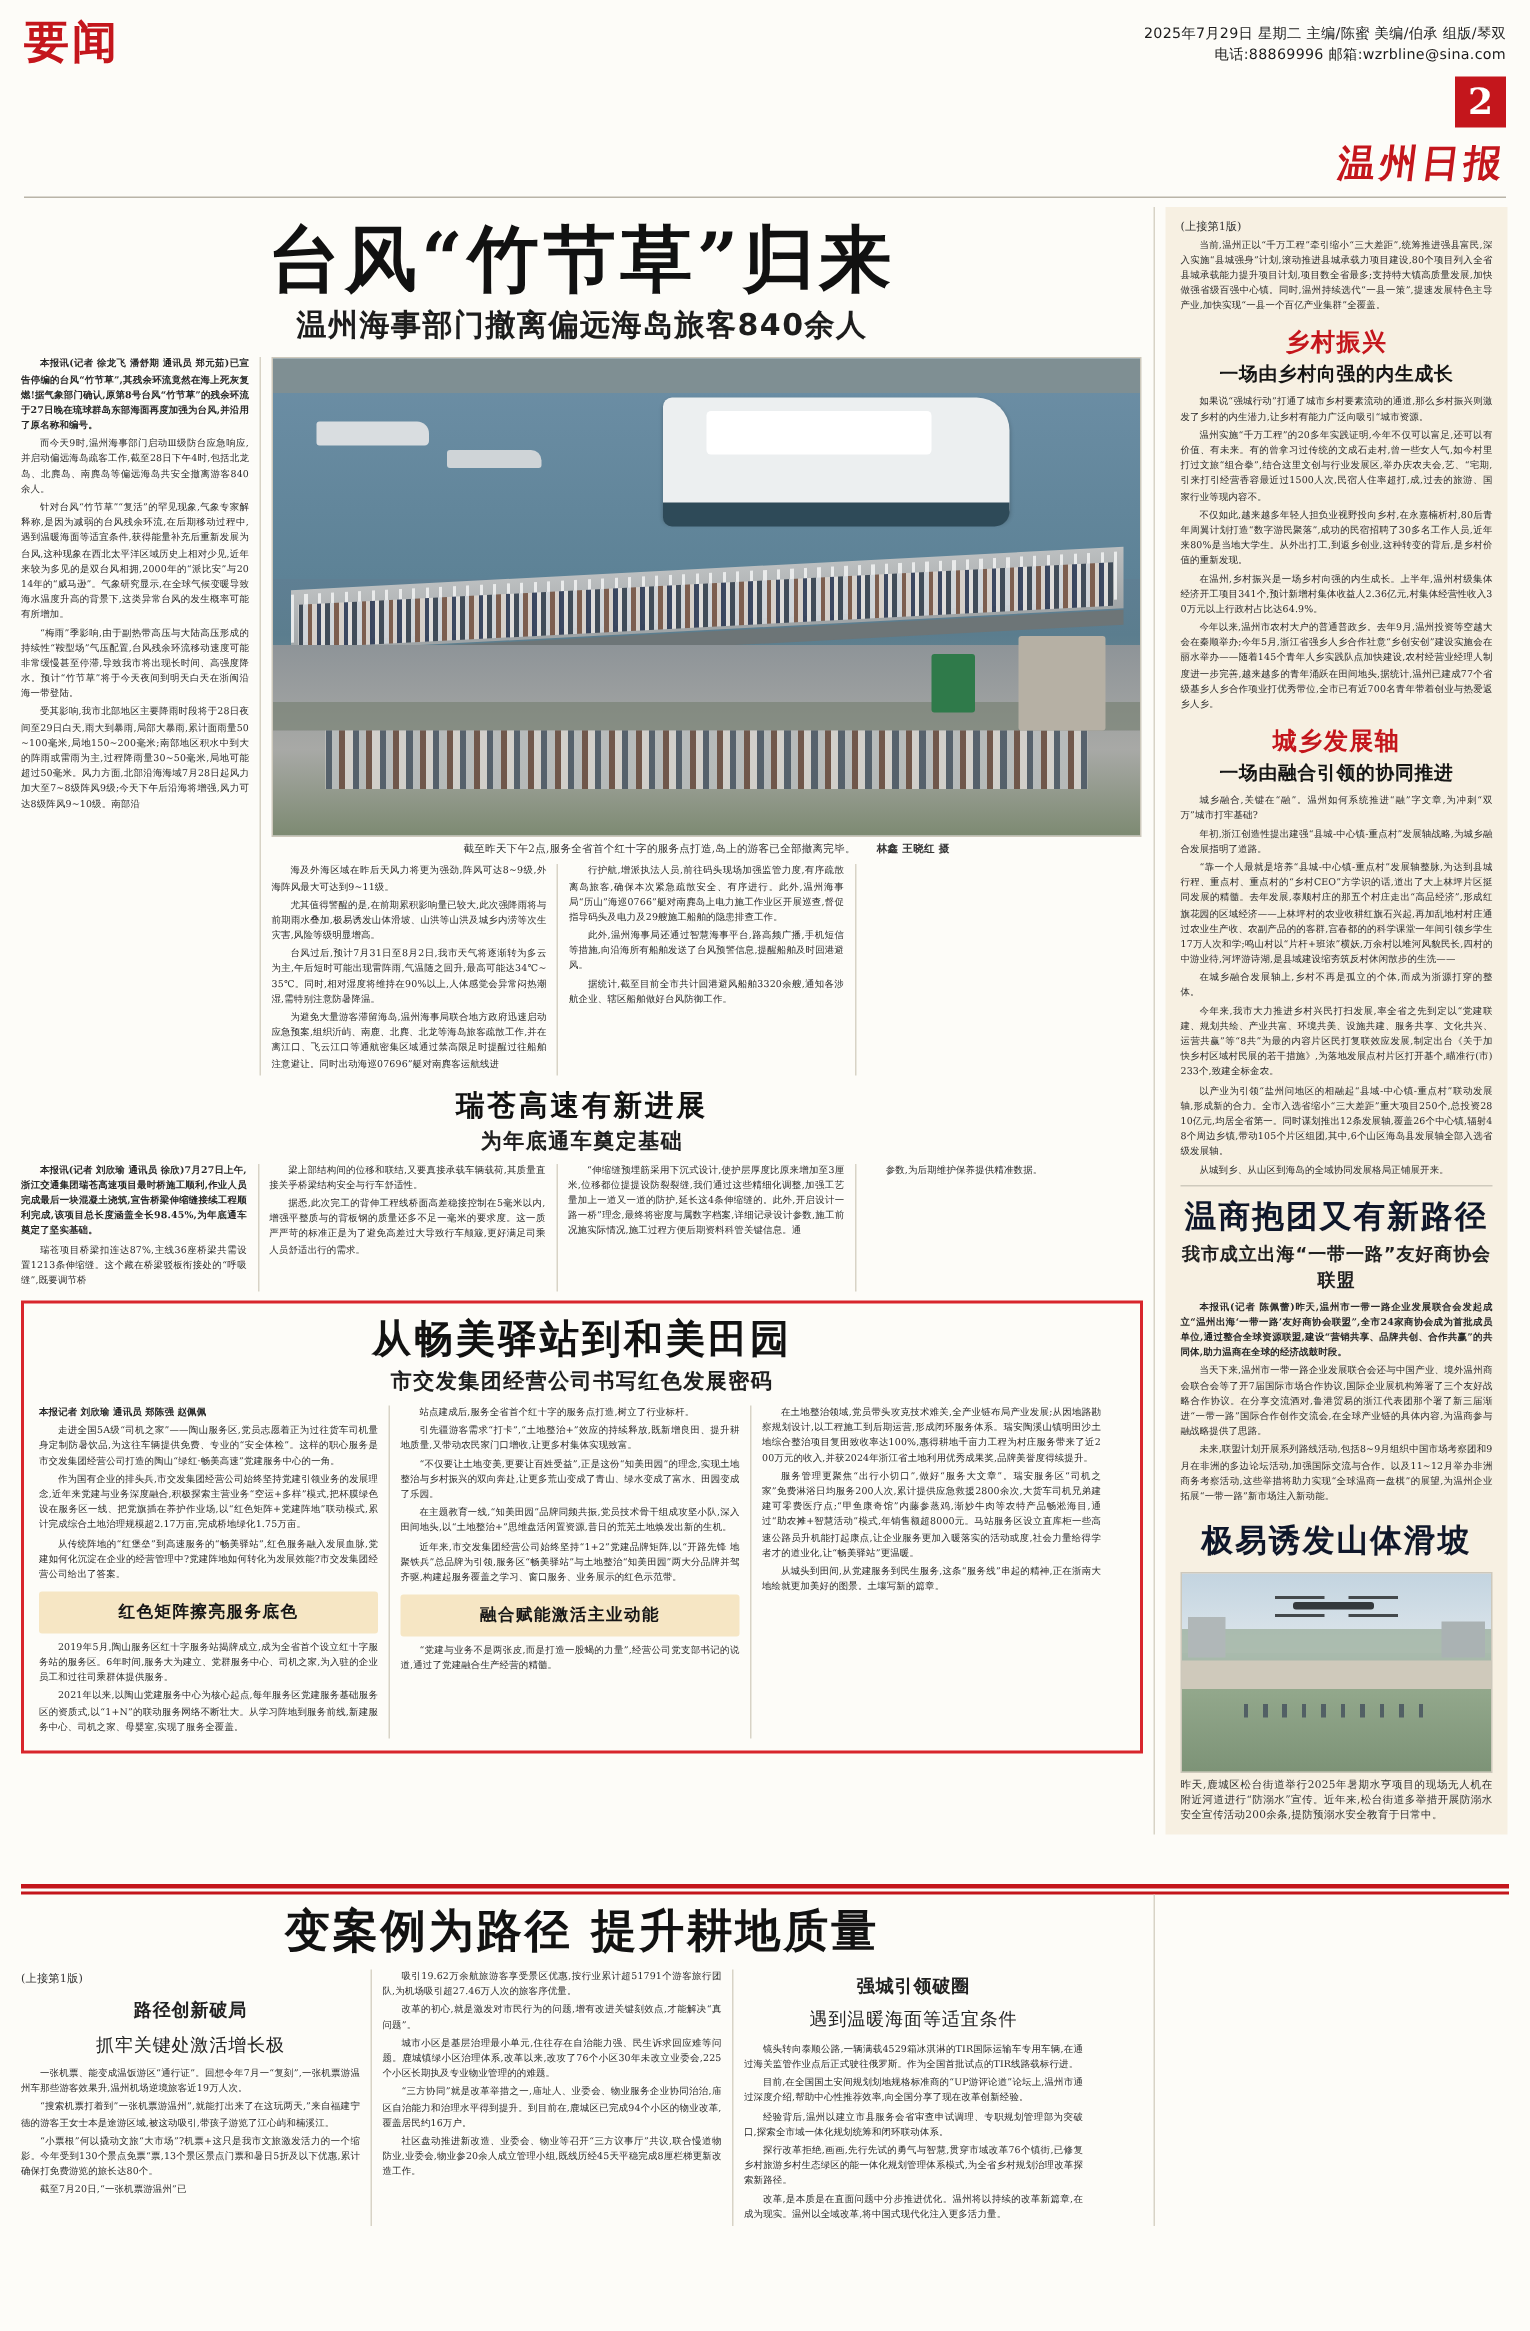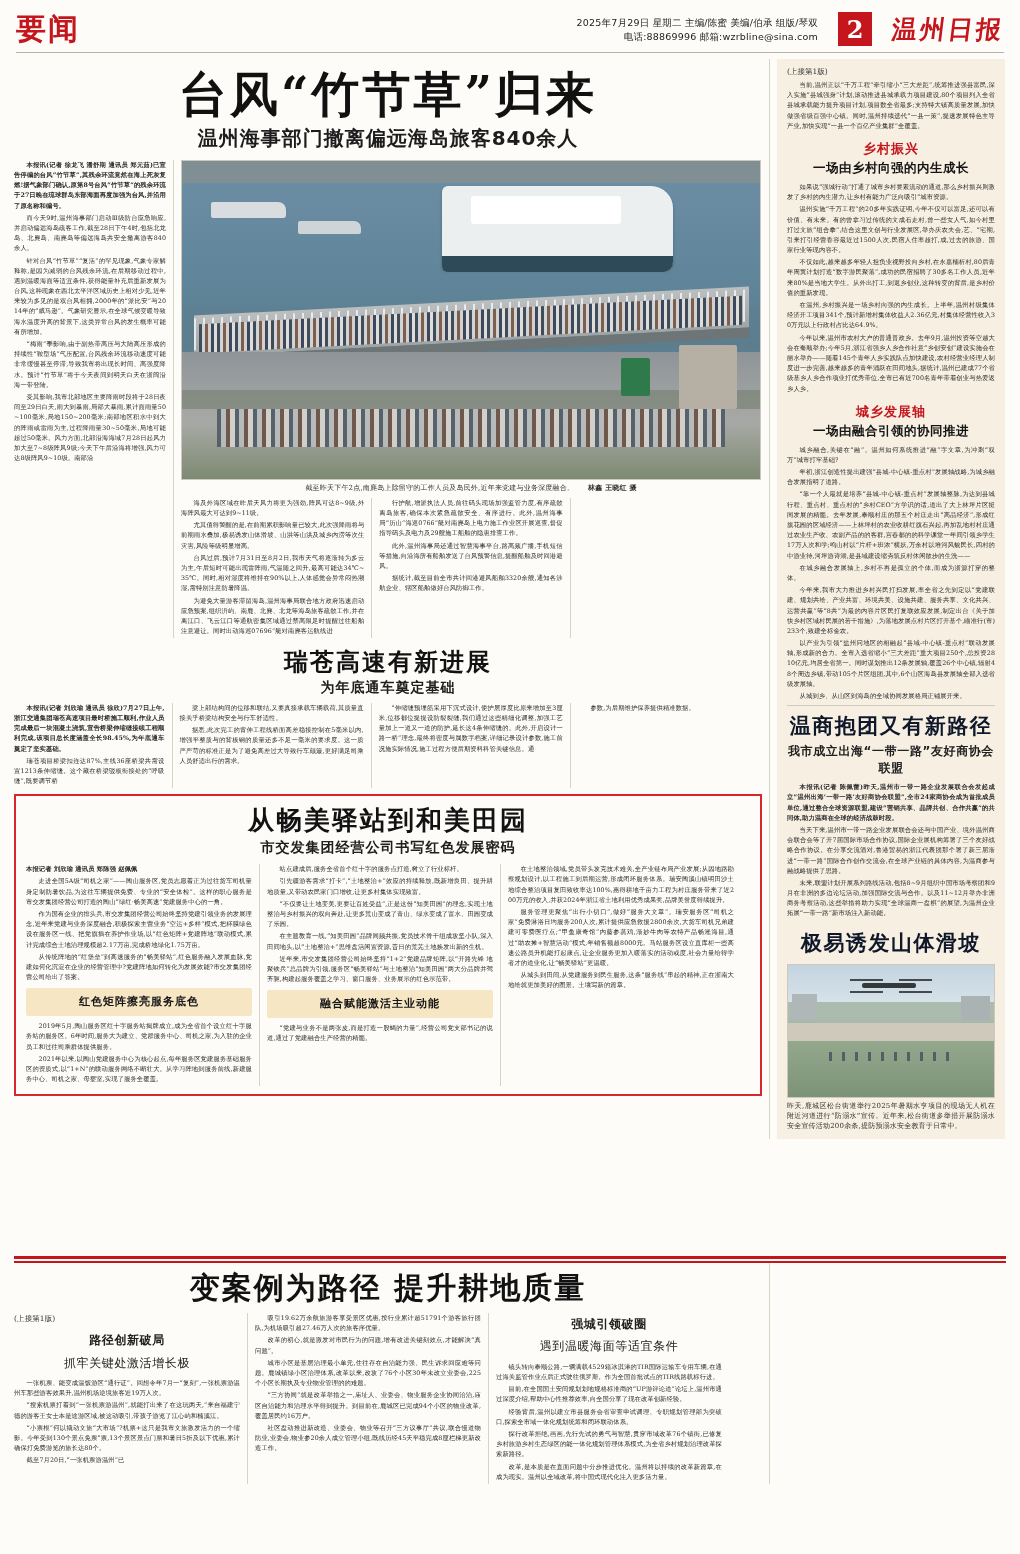--- a/index.html
+++ b/index.html
@@ -13,21 +13,21 @@
   }
   .page{width:1020px;height:1554px;position:relative;box-sizing:border-box;padding:0 14px;}
 
   
   .masthead{display:flex;align-items:flex-start;justify-content:space-between;padding:10px 2px 4px 2px;}
   .section-name{
     font-family:"DejaVu Serif","Liberation Serif",serif;
     font-size:30px;font-weight:700;color:#c4161c;letter-spacing:2px;line-height:1;
     padding-top:4px;
   }
-  .masthead-right{display:flex;align-items:flex-start;gap:20px;}
+  .masthead-right{display:flex;align-items:flex-end;gap:4px;flex-direction:column;}
   .issue-meta{text-align:right;font-size:9.5px;line-height:1.5;color:#1c1c1c;padding-top:6px;letter-spacing:.2px;}
   .page-num{
     width:34px;height:34px;background:#c4161c;color:#fff;
     font-family:"DejaVu Serif","Liberation Serif",serif;
     font-size:24px;font-weight:700;display:flex;align-items:center;justify-content:center;
     margin-top:2px;
   }
   .paper-logo{
     font-family:"DejaVu Serif","Liberation Serif",serif;
     font-size:25px;font-weight:700;color:#c4161c;letter-spacing:3px;
@@ -56,21 +56,21 @@
     font-family:"DejaVu Serif","Liberation Serif",serif;
     font-size:48px;font-weight:700;text-align:center;letter-spacing:3px;color:#111;
     line-height:1.08;margin:10px 0 4px 0;
   }
   .subhead-main{
     font-family:"DejaVu Sans","Liberation Sans",sans-serif;
     font-size:20px;font-weight:600;text-align:center;letter-spacing:1px;color:#1d1d1d;margin-bottom:8px;
   }
   .headline-2{
     font-family:"DejaVu Serif","Liberation Serif",serif;
-    font-size:24px;font-weight:700;text-align:center;letter-spacing:2px;color:#121212;line-height:1.15;
+    font-size:19px;font-weight:700;text-align:center;letter-spacing:2px;color:#121212;line-height:1.15;
   }
   .subhead-2{
     font-family:"DejaVu Sans","Liberation Sans",sans-serif;
     font-size:14px;font-weight:600;text-align:center;letter-spacing:1px;color:#202020;margin-top:3px;
   }
   .headline-3{
     font-family:"DejaVu Serif","Liberation Serif",serif;
     font-size:21px;font-weight:700;text-align:center;letter-spacing:1.5px;color:#0f172a;
   }
   .subhead-3{
@@ -86,21 +86,21 @@
   }
   .caption b{font-weight:700;margin-left:14px;}
 
   
   .sidebar{
     width:228px;flex:none;background:#f7f0e2;box-sizing:border-box;padding:8px 10px;
   }
   .cont-note{font-family:"DejaVu Serif","Liberation Serif",serif;font-size:7.5px;color:#333;margin-bottom:3px;}
   .kicker-red{
     font-family:Liberation Serif, serif;
-    color:#c4161c;font-weight:700;font-size:13px;text-align:center;letter-spacing:1px;margin:9px 0 2px;
+    color:#c4161c;font-weight:700;font-size:16px;text-align:center;letter-spacing:1px;margin:9px 0 2px;
   }
   .kicker-sub{
     font-family:"DejaVu Sans","Liberation Sans",sans-serif;
     font-weight:700;font-size:12.5px;text-align:center;letter-spacing:.5px;color:#151515;margin-bottom:5px;
   }
 
   
   .feature-box{
     border:2.5px solid #d8262c;box-sizing:border-box;padding:10px 10px 8px 10px;margin-top:6px;position:relative;
   }
@@ -179,21 +179,21 @@
               <div class="sh" style="left:3%;top:47%;width:94%;height:9%;transform:skewY(-3deg);background:repeating-linear-gradient(90deg,#3b4754 0 3px,#cfd4d8 3px 6px,#7a5a4a 6px 9px,#d8d2cc 9px 12px,#33405a 12px 15px,#e2e0dd 15px 18px);opacity:.95;"></div>
 
               <div class="sh" style="left:0;top:60%;width:100%;height:40%;background:linear-gradient(#8e9498,#a8a9a6 55%,#7d8a72 100%);"></div>
               <div class="sh" style="left:0;top:72%;width:100%;height:6%;background:#6f7a6a;opacity:.55;"></div>
               <div class="sh" style="left:6%;top:78%;width:88%;height:12%;background:repeating-linear-gradient(90deg,#4e5a66 0 4px,#b9bdbd 4px 9px,#6b4f42 9px 13px,#d7d4cf 13px 18px);opacity:.9;"></div>
               <div class="sh" style="left:76%;top:62%;width:5%;height:12%;background:#2f7a4a;border-radius:2px;"></div>
               <div class="sh" style="left:86%;top:58%;width:10%;height:20%;background:#b6b0a4;border-radius:2px;"></div>
             </div>
           </div>
           <div class="caption">
-            <span>截至昨天下午2点,南麂岛上除留守的工作人员及岛民外,近年来党建与业务深度融合。</span><b>林鑫 王晓红 摄</b>
+            <span>截至昨天下午2点,服务全省首个红十字的服务点打造,岛上的游客已全部撤离完毕。</span><b>林鑫 王晓红 摄</b>
           </div>
 
           <div class="cols" style="margin-top:5px;">
             <div class="col body-text" style="width:186px;">
               <p>海及外海区域在昨后天风力将更为强劲,阵风可达8~9级,外海阵风最大可达到9~11级。</p>
               <p>尤其值得警醒的是,在前期累积影响量已较大,此次强降雨将与前期雨水叠加,极易诱发山体滑坡、山洪等山洪及城乡内涝等次生灾害,风险等级明显增高。</p>
               <p>台风过后,预计7月31日至8月2日,我市天气将逐渐转为多云为主,午后短时可能出现雷阵雨,气温随之回升,最高可能达34℃~35℃。同时,相对湿度将维持在90%以上,人体感觉会异常闷热潮湿,需特别注意防暑降温。</p>
               <p>为避免大量游客滞留海岛,温州海事局联合地方政府迅速启动应急预案,组织沂屿、南鹿、北麂、北龙等海岛旅客疏散工作,并在离江口、飞云江口等通航密集区域通过禁高限足时提醒过往船舶注意避让。同时出动海巡07696”艇对南麂客运航线进</p>
             </div>
             <div class="vline"></div>

